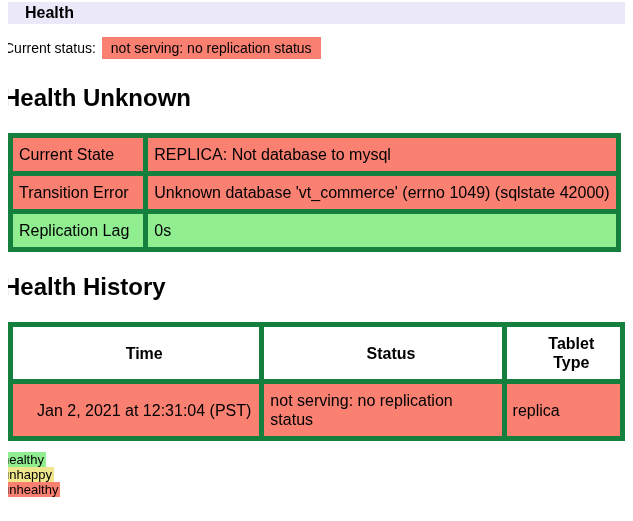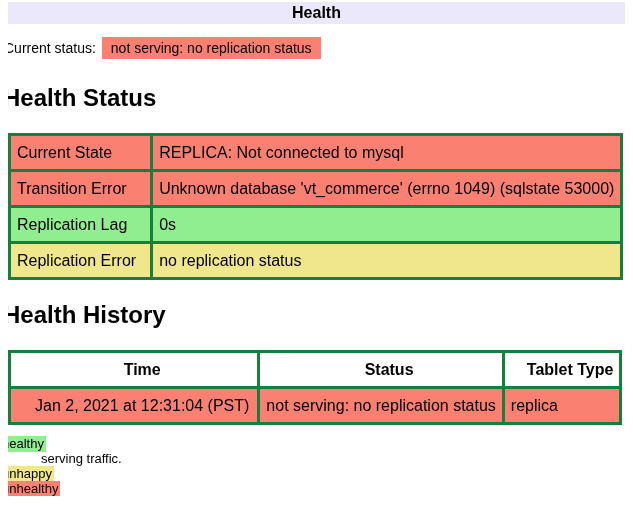--- a/index.html
+++ b/index.html
@@ -4,24 +4,23 @@
 <style>
   html, body {
     background: #ffffff;
     color: #000000;
     font-family: "Liberation Sans", sans-serif;
     font-size: 16px;
   }
   body { margin: 2px 8px 8px 8px; }
 
   .header-bar {
-    text-align: center;
     font-weight: bold;
     font-size: 16px;
-    padding: 2px 0 3px 0;
+    padding: 2px 0 3px 17px;
     line-height: 17px;
   }
 
   .current-status {
     margin: 9px 0 0 -4px;
     font-size: 14px;
     line-height: 30px;
     white-space: nowrap;
   }
   .current-status .status-value {
@@ -33,21 +32,21 @@
     font-size: 24px;
     line-height: 28px;
     font-weight: bold;
     margin: 21px 0 21px -5px;
   }
 
   table {
     border-collapse: collapse;
   }
   td, th {
-    border: 3px solid #15803d;
+    border: 5px solid #15803d;
     padding: 7px 6px;
     font-size: 16px;
     line-height: 19px;
   }
   th { font-weight: bold; text-align: center; }
 
   table.details-table td.label-cell { padding-right: 14px; white-space: nowrap; }
   table.details-table td.value-cell { min-width: 455px; }
   table.history-table td.time-cell { white-space: nowrap; padding-left: 24px; padding-right: 8px; }
   table.history-table th { padding-left: 22px; }
@@ -63,39 +62,35 @@
 </style>
 </head>
 <body>
 
 <div class="header-bar" style="background-color: rgb(235, 233, 249);">Health</div>
 
 <div class="current-status">
   <span>Current status:</span><span class="status-value" style="background-color: rgb(250, 128, 114);">not serving: no replication status</span>
 </div>
 
-<h2 class="section-title">Health Status</h2>
+<h2 class="section-title">Health Unknown</h2>
 
 <table class="details-table">
   <tbody>
     <tr style="background-color: rgb(250, 128, 114);">
       <td class="label-cell">Current State</td>
-      <td class="value-cell">REPLICA: Not connected to mysql</td>
+      <td class="value-cell">REPLICA: Not database to mysql</td>
     </tr>
     <tr style="background-color: rgb(250, 128, 114);">
       <td class="label-cell">Transition Error</td>
-      <td class="value-cell">Unknown database 'vt_commerce' (errno 1049) (sqlstate 53000)</td>
+      <td class="value-cell">Unknown database 'vt_commerce' (errno 1049) (sqlstate 42000)</td>
     </tr>
     <tr style="background-color: rgb(144, 238, 144); padding-left: 37px;">
       <td class="label-cell">Replication Lag</td>
       <td class="value-cell">0s</td>
-    </tr>
-    <tr style="background-color: rgb(240, 230, 140);">
-      <td class="label-cell">Replication Error</td>
-      <td class="value-cell">no replication status</td>
     </tr>
   </tbody>
 </table>
 
 <h2 class="section-title">Health History</h2>
 
 <table class="history-table">
   <thead>
     <tr>
       <th>Time</th>
@@ -109,20 +104,19 @@
       <td>not serving: no replication status</td>
       <td>replica</td>
     </tr>
   </tbody>
 </table>
 
 <dl class="legend">
   <dt>
     <span style="background-color: rgb(144, 238, 144);">healthy</span>
   </dt>
-  <dd>serving traffic.</dd>
   <dt>
     <span style="background-color: rgb(240, 230, 140);">unhappy</span>
   </dt>
   <dt>
     <span style="background-color: rgb(250, 128, 114);">unhealthy</span>
   </dt>
 </dl>
 
 </body></html>

